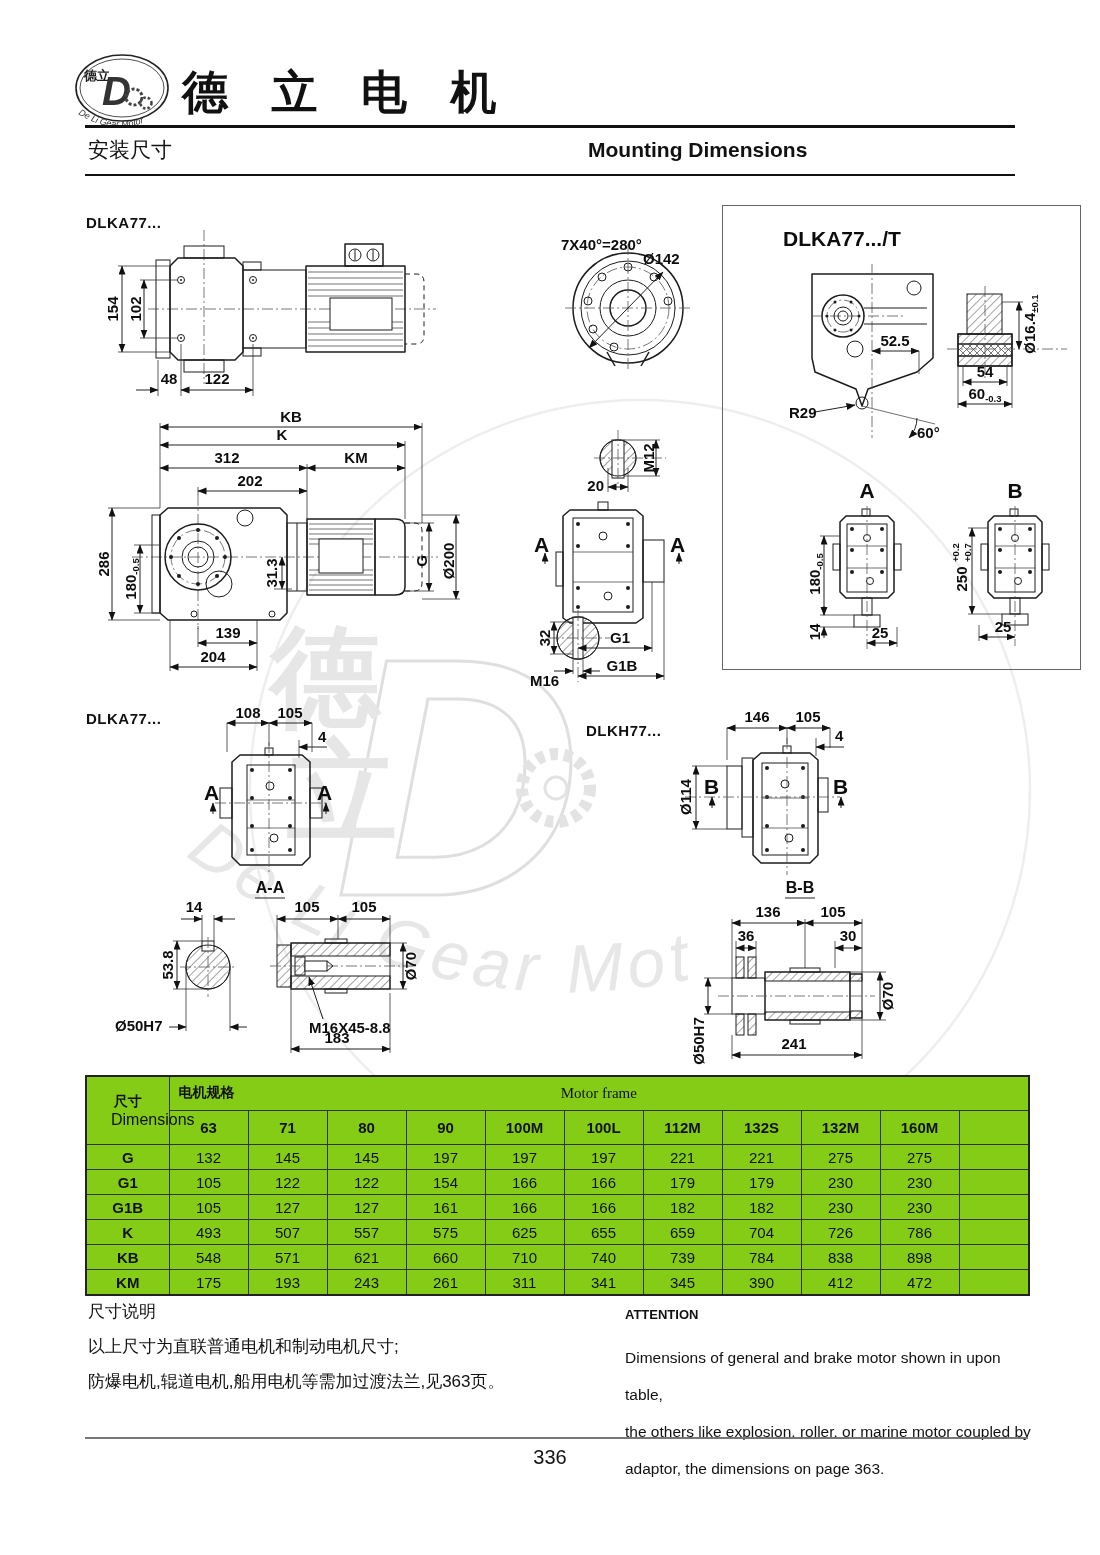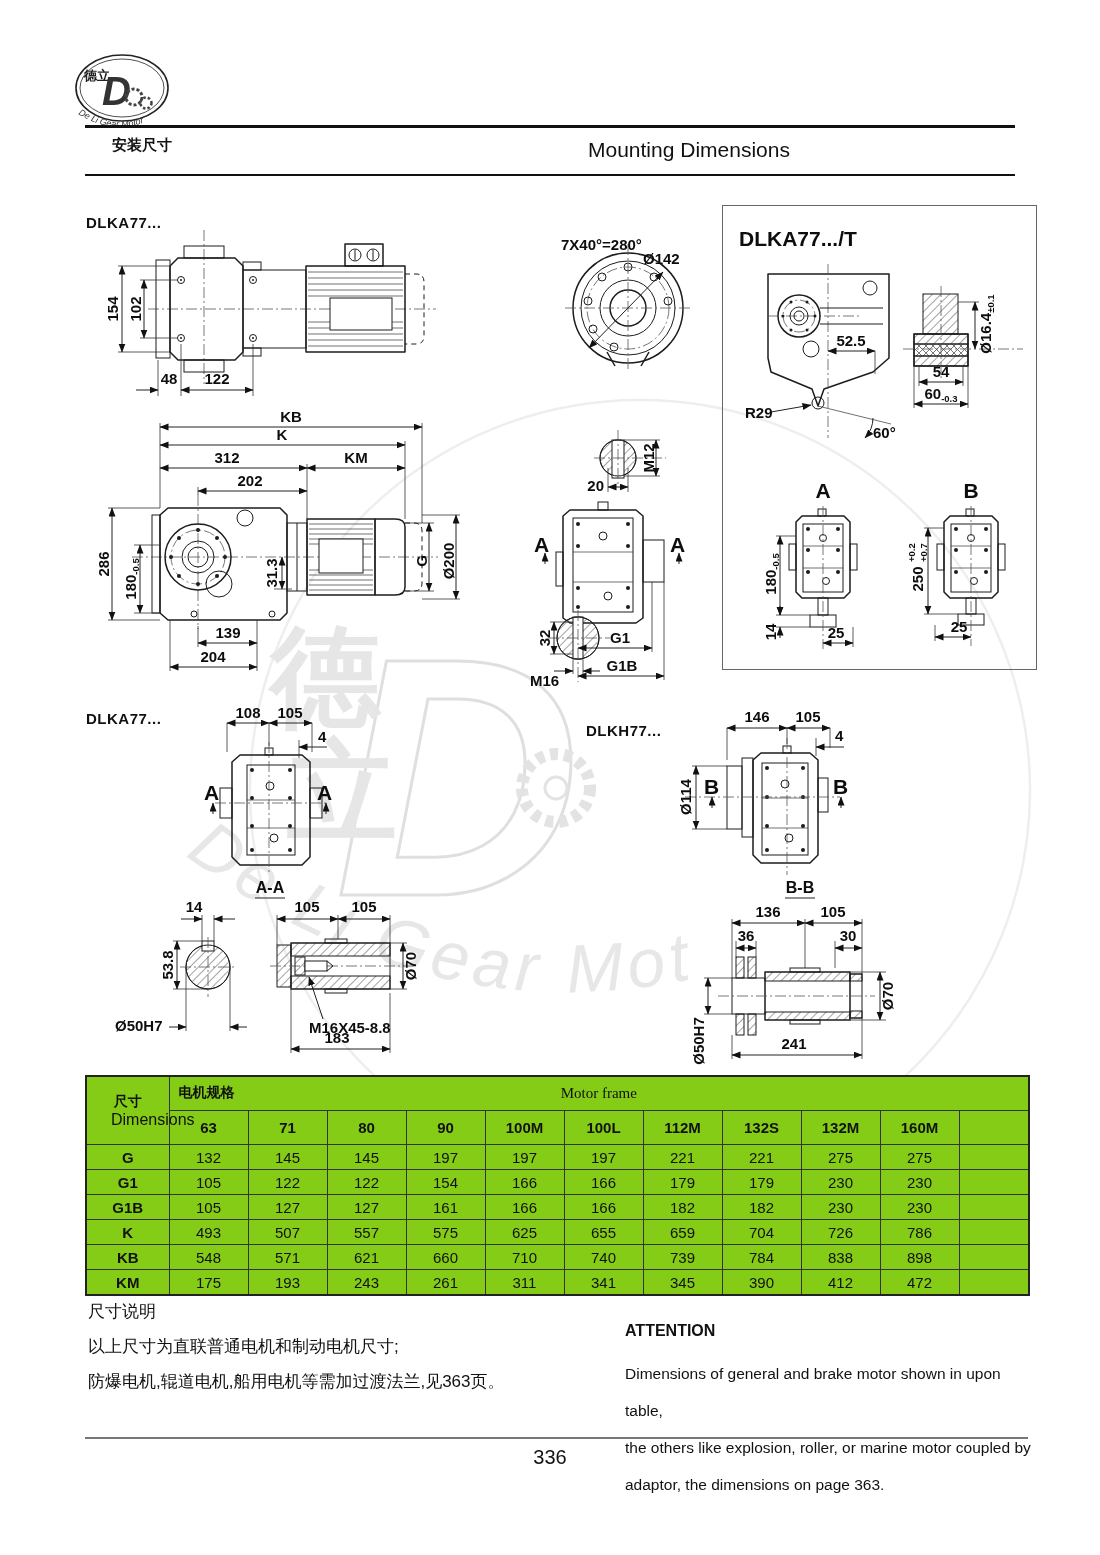--- a/index.html
+++ b/index.html
@@ -19,39 +19,39 @@
   .cl{fill:none;stroke:#555;stroke-width:.8;stroke-dasharray:11 3 2 3;}
   .hf{fill:url(#hat);stroke:#1c1c1c;stroke-width:1;}
   .xf{fill:url(#xh);stroke:#1c1c1c;stroke-width:1;}
   .wf{fill:#fff;stroke:#1c1c1c;stroke-width:1;}
   .dot{fill:#1c1c1c;}
   .bolt{fill:none;stroke:#1c1c1c;stroke-width:1;}
   .rule{position:absolute;background:#111;}
   .sec-label{position:absolute;font-size:15px;font-weight:bold;letter-spacing:.5px;}
   .brand{position:absolute;left:182px;top:62px;font-family:"Liberation Serif","DejaVu Serif",serif;
          font-size:46px;font-weight:bold;letter-spacing:16px;}
-  .h-zh{position:absolute;left:88px;top:136px;font-size:15px;font-weight:bold;margin-left:24px;}
-  .h-en{position:absolute;left:588px;top:138px;font-size:21px;font-weight:normal;}
-  .tbox{position:absolute;left:722px;top:205px;width:313px;height:463px;border:1px solid #666;}
+  .h-zh{position:absolute;left:88px;top:136px;font-size:21px;font-weight:normal;}
+  .h-en{position:absolute;left:588px;top:138px;font-size:21px;font-weight:bold;}
+  .tbox{position:absolute;left:722px;top:205px;width:313px;height:463px;border:1px solid #666;padding-left:44px;}
   table.dims{position:absolute;left:85px;top:1075px;width:943px;border-collapse:collapse;
              border:2px solid #222;table-layout:fixed;background:#84cc16;}
   table.dims td{border:1px solid #333;text-align:center;font-size:15px;padding:0;}
   table.dims .c0{width:83px;}
   table.dims col.cv{width:79px;} table.dims col.ce{width:70px;}
   tr.hr1 td, tr.hr2 td{height:33px;}
   tbody#table-body td{height:24px;}
   .c0 .zh1{font-size:14px;font-weight:bold;}
   .c0 .en1{font-size:16px;padding-left:24px;}
   td.spec{position:relative;font-size:15px;font-family:Liberation Serif, serif;}
   td.spec .zh{position:absolute;left:9px;top:7px;font-size:14px;font-weight:bold;}
   td.fh{font-weight:bold;}
   td.rh{font-weight:bold;}
   .notes-zh{position:absolute;left:88px;top:1294px;width:530px;font-size:17px;line-height:35px;}
   .notes-en{position:absolute;left:625px;top:1296px;width:410px;font-size:15.5px;line-height:37px;}
-  .notes-en .nt{font-size:16px;font-weight:bold;margin-bottom:6px;margin-top:16px;}
+  .notes-en .nt{font-size:13px;font-weight:bold;margin-bottom:6px;}
   .foot-line{position:absolute;left:85px;top:1437px;width:943px;height:2px;background:#777;}
   .pageno{position:absolute;left:0;top:1446px;width:1100px;text-align:center;font-size:20px;}
 </style>
 </head>
 <body>
 
 <div class="page">
 
   <svg width="0" height="0" style="position:absolute">
     <defs>
@@ -85,20 +85,21 @@
     <ellipse cx="50" cy="38" rx="42" ry="29" fill="none" stroke="#222" stroke-width=".8"></ellipse>
     <text x="12" y="30" font-size="13" font-weight="bold" fill="#222" font-family="Liberation Serif, serif">德立</text>
     <text x="30" y="55" font-size="40" font-style="italic" font-weight="bold" fill="#333" font-family="Liberation Serif, serif">D</text>
     <circle cx="62" cy="47" r="8" fill="none" stroke="#444" stroke-width="3" stroke-dasharray="3 2"></circle>
     <circle cx="74" cy="53" r="5.5" fill="none" stroke="#444" stroke-width="2.5" stroke-dasharray="2.5 2"></circle>
     <path id="logoarc" d="M6,64 Q50,92 96,60" fill="none"></path>
     <text font-size="9" fill="#333" font-style="italic" font-family="Liberation Serif, serif">
       <textPath href="#logoarc">De Li Gear Motor</textPath>
     </text>
   </svg>
+  <div class="brand">德 立 电 机</div>
   <div class="rule" style="left:85px;top:125px;width:930px;height:2.5px"></div>
   <div class="h-zh">安装尺寸</div>
   <div class="h-en">Mounting Dimensions</div>
   <div class="rule" style="left:85px;top:174px;width:930px;height:2px"></div>
 
   <div class="sec-label" style="left:86px;top:214px">DLKA77...</div>
 
   <svg class="abs" style="left:92px;top:224px" width="400" height="188" viewBox="0 0 400 188">
     <line class="cl" x1="56" y1="85" x2="344" y2="85"></line>
     <line class="cl" x1="112" y1="6" x2="112" y2="160"></line>

